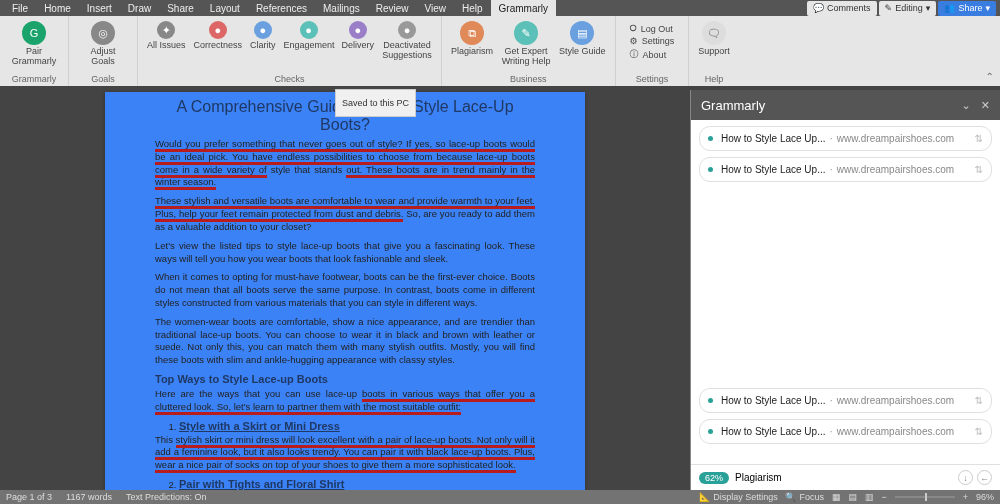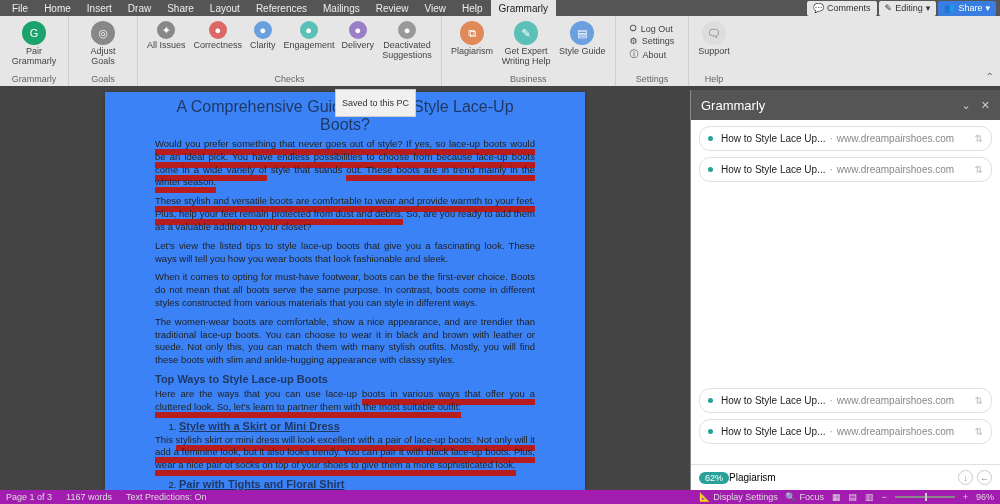--- a/index.html
+++ b/index.html
@@ -21,39 +21,39 @@
 .settings-col{display:flex;flex-direction:column;gap:2px;padding:4px 8px;font-size:9px;color:#444}
 .settings-col div{display:flex;align-items:center;gap:4px}
 .ribbon-collapse{position:absolute;right:6px;bottom:4px;font-size:10px;color:#666;cursor:pointer}
 .saved-toast{position:absolute;top:89px;left:335px;background:#f0f0f0;border:1px solid #ccc;padding:8px 6px;font-size:9px;color:#333;z-index:10}
 .workspace{position:absolute;top:90px;bottom:14px;left:0;right:0;display:flex}
 .doc-area{flex:1;display:flex;justify-content:center;overflow:hidden;padding-top:2px}
 .page{width:480px;background:#3b82f6;padding:6px 50px 10px;box-shadow:0 1px 4px rgba(0,0,0,.3);font-size:9.5px;color:#222}
 .page h1{font-family:"Calibri Light",sans-serif;font-size:16px;font-weight:400;color:#1f3864;text-align:center;margin-bottom:4px}
 .page p{margin-bottom:6px;line-height:1.35;text-align:justify}
 .page h2{font-family:"Calibri Light",sans-serif;font-size:11px;font-weight:600;color:#1f3864;margin:6px 0 3px}
-.u-teal{border-bottom:6px solid #b91c1c;padding-bottom:0}
+.u-teal{border-bottom:3px solid #b91c1c;padding-bottom:0}
 .page ol{margin-left:24px;margin-bottom:2px}
 .page li{margin-bottom:2px}
 .page li .li-title{font-weight:600;text-decoration:underline;color:#1f3864;font-size:11px}
 .sidebar{width:310px;background:#fff;border-left:1px solid #888;display:flex;flex-direction:column}
 .sidebar-header{height:30px;background:#555;color:#fff;display:flex;align-items:center;padding:0 10px;font-size:13px}
 .sidebar-header .close-btns{margin-left:auto;display:flex;gap:10px;font-size:11px;color:#ccc}
 .sidebar-body{flex:1;overflow:auto;padding:6px 8px}
 .result-card{border:1px solid #e0e0e0;border-radius:11px;padding:6px 8px;margin-bottom:6px;display:flex;align-items:center;font-size:10px;color:#333}
 .result-card .dot{width:5px;height:5px;background:#2aa198;border-radius:50%;margin-right:8px}
 .result-card .title{color:#222;white-space:nowrap;overflow:hidden;text-overflow:ellipsis;max-width:115px}
 .result-card .sep{margin:0 4px;color:#999}
 .result-card .src{color:#888}
 .result-card .chev{margin-left:auto;color:#bbb;font-size:10px}
 .gap-big{height:200px}
-.sidebar-footer{border-top:1px solid #e0e0e0;padding:5px 8px;display:flex;align-items:center;font-size:10px;gap:0}
+.sidebar-footer{border-top:1px solid #e0e0e0;padding:5px 8px;display:flex;align-items:center;font-size:10px;gap:6px}
 .pct-badge{background:#2aa198;color:#fff;border-radius:8px;padding:1px 6px;font-size:9px}
 .circ-btn{width:15px;height:15px;border:1px solid #ccc;border-radius:50%;display:flex;align-items:center;justify-content:center;font-size:9px;color:#888}
-.statusbar{position:absolute;bottom:0;left:0;right:0;height:14px;background:#a21caf;color:#ddd;font-size:9px;display:flex;align-items:center;padding:0 6px;gap:14px}
+.statusbar{position:absolute;bottom:0;left:0;right:0;height:14px;background:#737373;color:#ddd;font-size:9px;display:flex;align-items:center;padding:0 6px;gap:14px}
 .statusbar .right{margin-left:auto;display:flex;align-items:center;gap:8px}
 .zoom-slider{width:60px;height:2px;background:#888;position:relative}
 .zoom-slider::after{content:"";position:absolute;left:50%;top:-3px;width:2px;height:8px;background:#ccc}
 .i-g{background:#1aa36b}.i-gray{background:#888}.i-red{background:#d66}.i-blue{background:#6aa0e0}.i-teal{background:#5ac0b8}.i-pur{background:#9a7fc8}.i-ora{background:#e08a5a}.i-dgray{background:#999}
 </style>
 </head>
 <body>
 
 <div class="menubar">
   <div class="menu-item">File</div>

